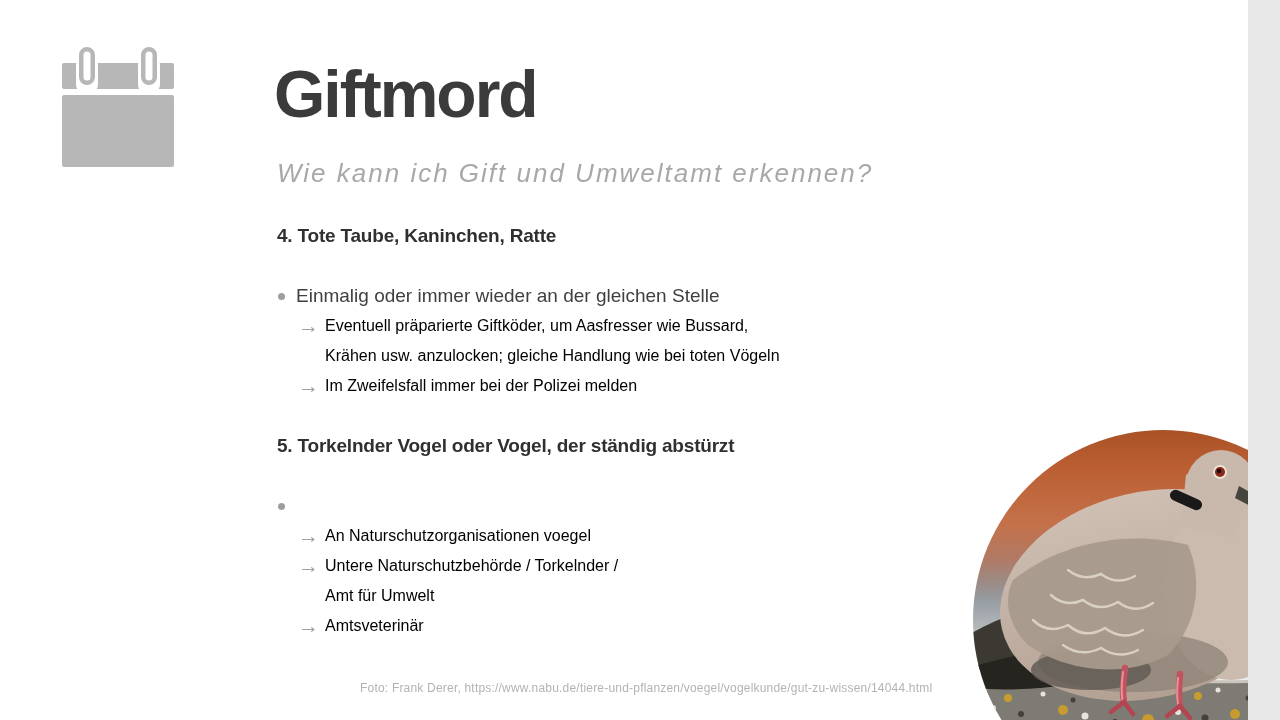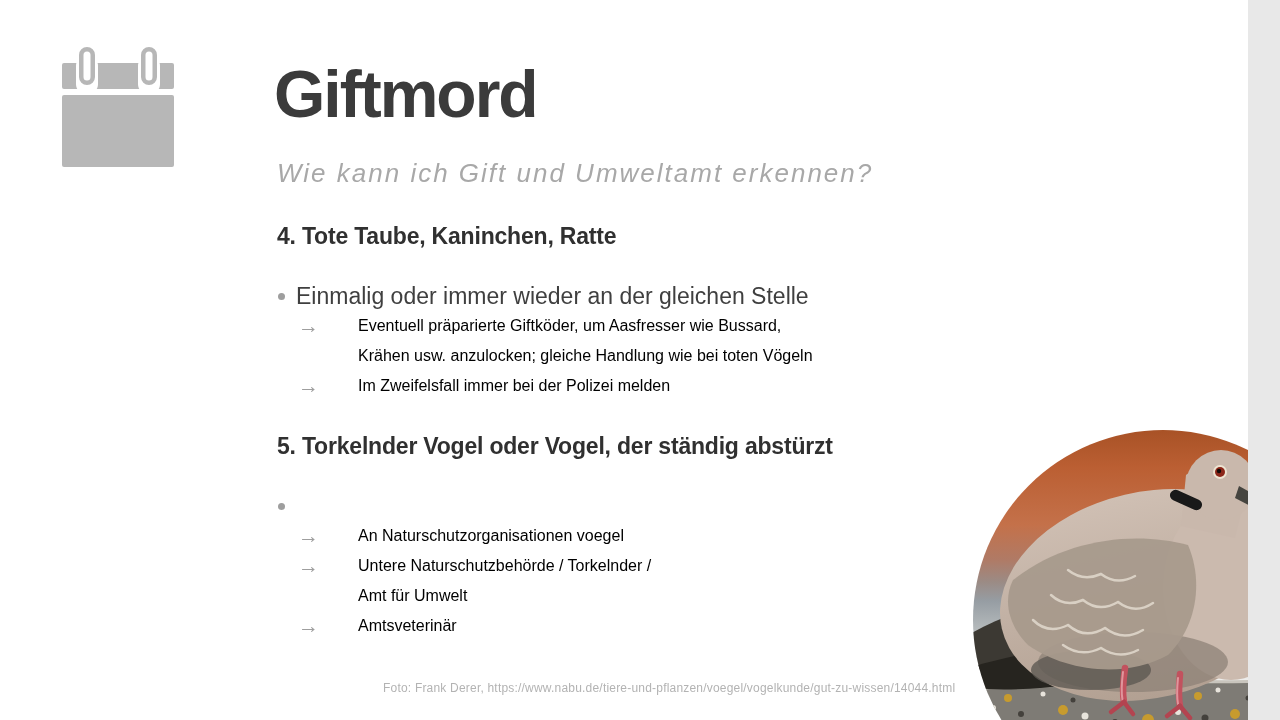--- a/index.html
+++ b/index.html
@@ -15,40 +15,40 @@
   .cal-icon{position:absolute;left:60px;top:47px;width:115px;height:120px;}
   .title{
     position:absolute;left:274px;top:56px;font-size:66px;line-height:76px;
     font-weight:700;letter-spacing:-2px;color:var(--title);white-space:nowrap;
   }
   .subtitle{
     position:absolute;left:277px;top:155px;font-size:26px;line-height:36px;
     font-style:italic;letter-spacing:2px;color:var(--subtitle);white-space:nowrap;
   }
   .content{position:absolute;left:277px;top:221px;width:792px;}
-  .row{min-height:30px;line-height:30px;font-size:23px;color:var(--body);}
+  .row{min-height:30px;line-height:30px;font-size:19px;color:var(--body);}
   .row.gap{height:30px;}
   .row.heading{font-weight:700;color:var(--heading);letter-spacing:-0.2px;}
   .bullet-row{display:flex;align-items:center;}
   .dot{
     width:19px;flex:0 0 19px;position:relative;height:30px;
   }
   .dot::after{
     content:"";position:absolute;left:1px;top:12px;width:7px;height:7px;
     border-radius:50%;background:var(--bullet-marker);
   }
   .sub-row{display:flex;align-items:flex-start;padding-left:21px;}
   .arrow{
     flex:0 0 27px;width:27px;color:var(--bullet-marker);
     font-size:21px;line-height:30px;
   }
-  .sub-lines{flex:1;margin-left:33px;}
+  .sub-lines{flex:1;}
   .sub-lines div{line-height:30px;}
   .caption{
-    position:absolute;left:383px;top:681px;font-size:12px;line-height:15px;
+    position:absolute;left:360px;top:681px;font-size:12px;line-height:15px;
     color:var(--caption);letter-spacing:0.2px;white-space:nowrap;
   }
   .photo{
     position:absolute;left:973px;top:430px;width:380px;height:380px;
     border-radius:50%;overflow:hidden;
   }
   .photo svg{display:block;width:380px;height:380px;}
 </style>
 </head>
 <body>

